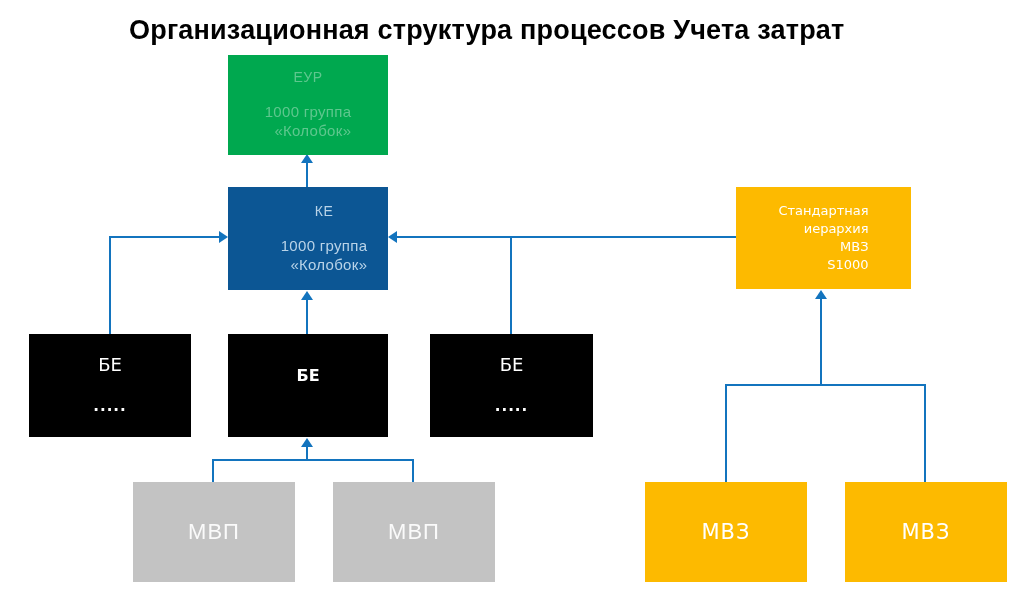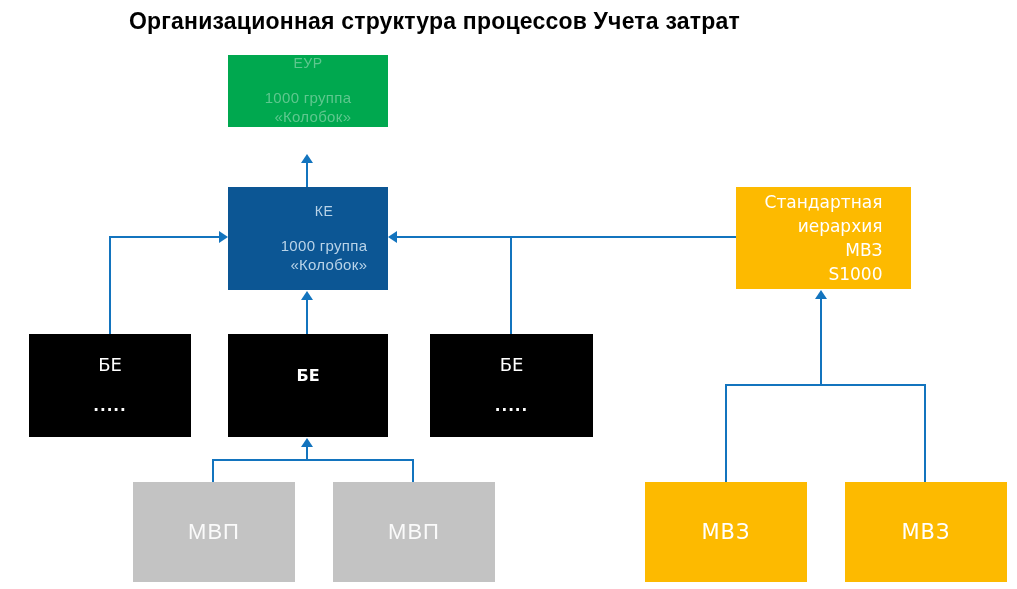--- a/index.html
+++ b/index.html
@@ -1,42 +1,42 @@
 <!DOCTYPE html>
 <html><head>
 <meta charset="utf-8">
 <style>
   html,body{margin:0;padding:0;background:#fff;}
   .stage{
     position:relative;width:1017px;height:589px;background:#ffffff;overflow:hidden;
     font-family:"Liberation Sans",sans-serif;
   }
   .title{
-    position:absolute;left:129px;top:8px;width:760px;margin:0;
-    font-size:23px;font-weight:700;color:#000000;letter-spacing:0.2px;
+    position:absolute;left:129px;top:15px;width:760px;margin:0;
+    font-size:27px;font-weight:700;color:#000000;letter-spacing:0.2px;
     font-family:"Liberation Sans",sans-serif;
   }
   
   .node{
     position:absolute;display:flex;flex-direction:column;align-items:center;
     justify-content:center;text-align:center;box-sizing:border-box;
   }
   .node .code{white-space:pre-line;}
   .node .name{white-space:pre-line;text-align:right;}
 
-  .eur{left:228px;top:55px;width:160px;height:72px;background:#00A84F;color:#5EC78E;}
+  .eur{left:228px;top:55px;width:160px;height:100px;background:#00A84F;color:#5EC78E;}
   .eur .code{font-size:14px;letter-spacing:0.5px;margin-bottom:18px;}
   .eur .name{font-size:15px;line-height:1.25;letter-spacing:0.3px;}
 
   .ke{left:228px;top:187px;width:160px;height:103px;background:#0C5694;color:#B9D3E8;padding-left:32px;}
   .ke .code{font-size:14px;letter-spacing:0.5px;margin-bottom:18px;}
   .ke .name{font-size:15px;line-height:1.25;letter-spacing:0.3px;}
 
   .hier{left:736px;top:187px;width:175px;height:102px;background:#FDBA00;color:#FFFFFF;}
-  .hier .name{font-family:"DejaVu Sans",sans-serif;font-size:17px;line-height:24px;}
+  .hier .name{font-family:"DejaVu Sans",sans-serif;font-size:13px;line-height:18px;}
 
   .be{background:#000000;color:#FFFFFF;}
   .be-left{left:29px;top:334px;width:162px;height:103px;}
   .be-center{left:228px;top:334px;width:160px;height:103px;}
   .be-right{left:430px;top:334px;width:163px;height:103px;}
   .be .code{font-family:"DejaVu Sans",sans-serif;font-size:18px;margin-bottom:22px;}
   .be .name{font-family:"DejaVu Sans",sans-serif;font-size:15px;line-height:1.3;font-weight:700;letter-spacing:1px;}
   .be-center .code{font-weight:700;font-size:16px;margin-bottom:20px;}
   .be-center .name{font-size:16px;letter-spacing:0;}
 

